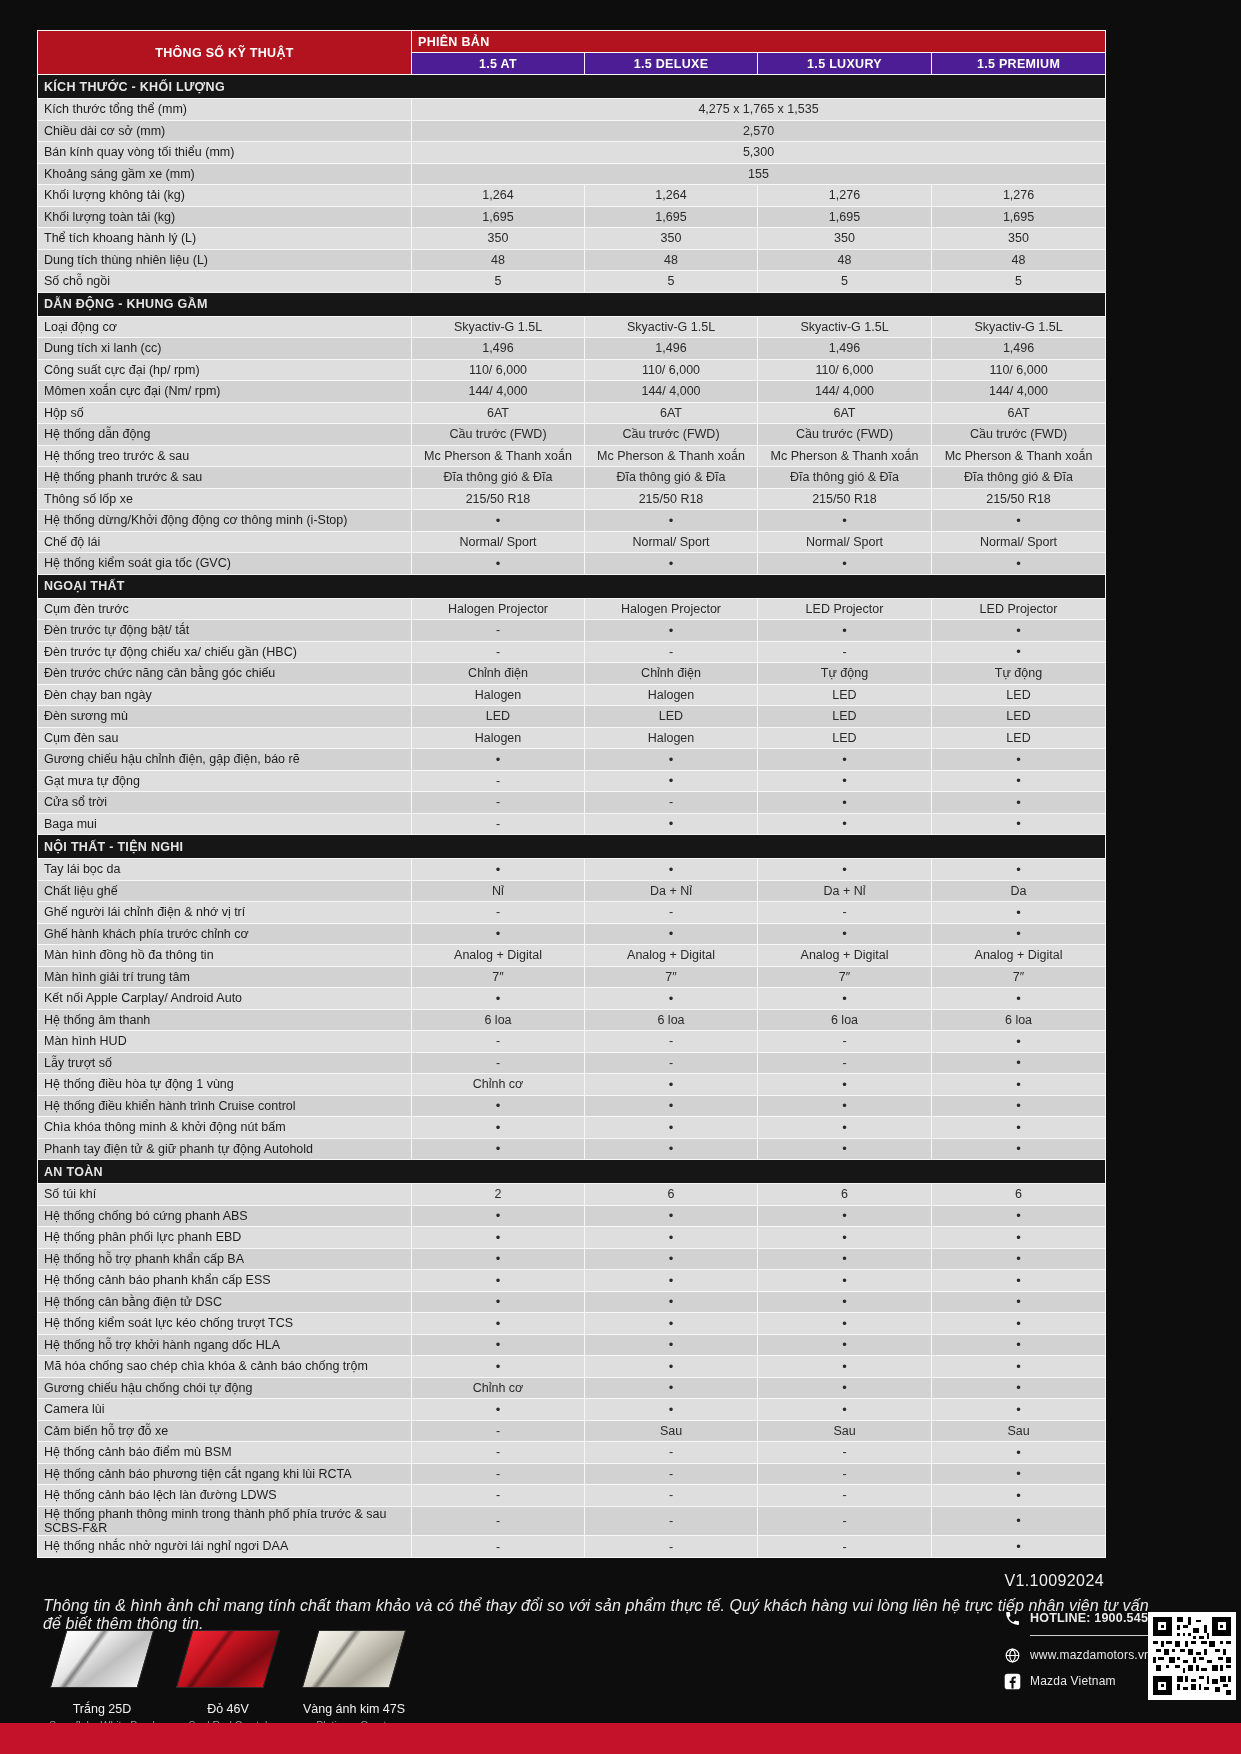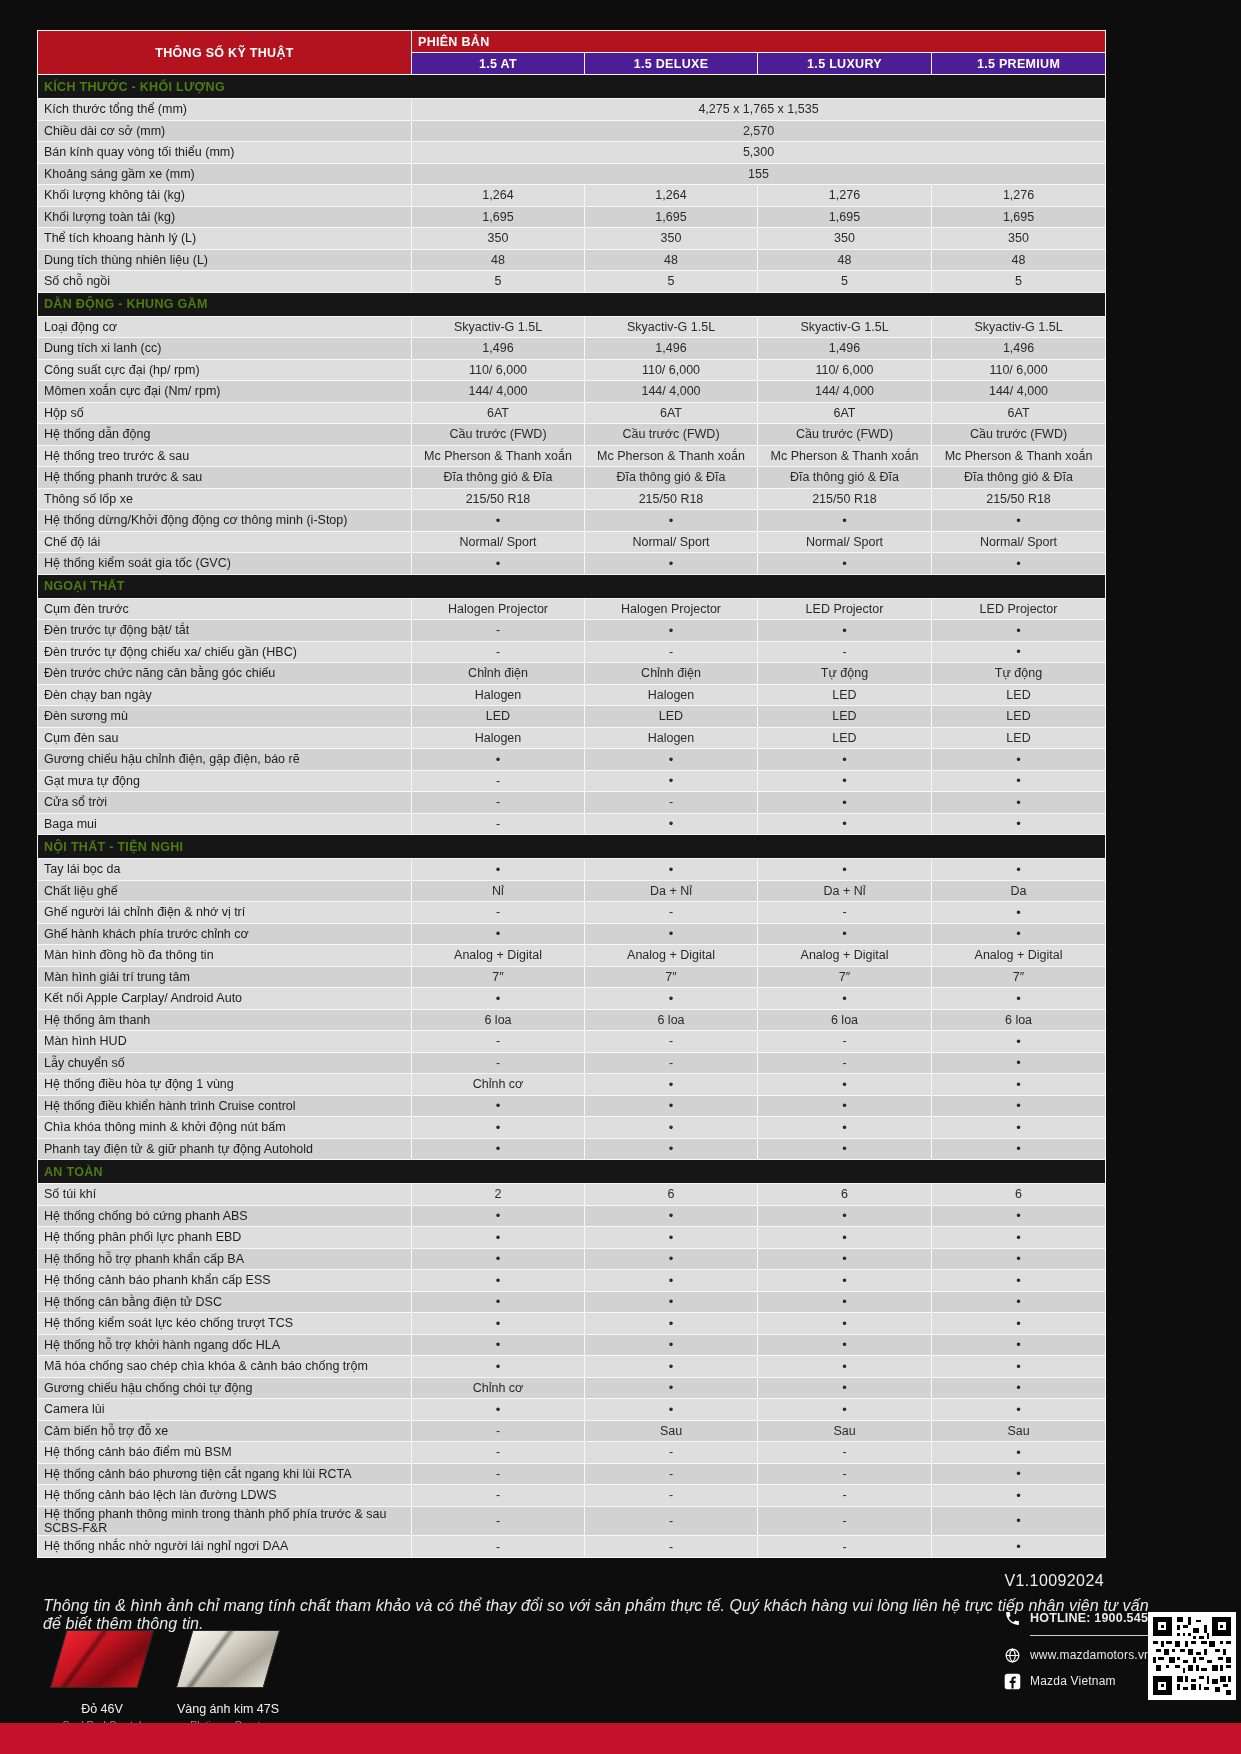--- a/index.html
+++ b/index.html
@@ -30,21 +30,21 @@
   }
   th.version-title{
     background:#b3131e;color:#fff;font-weight:bold;font-size:12.5px;
     text-align:left;height:21px;letter-spacing:.3px;
   }
   th.variant{
     background:#4c1d95;color:#fff;font-weight:bold;font-size:12.5px;
     text-align:center;height:21px;letter-spacing:.3px;
   }
   td.section-title{
-    background:#161616;color:#4d7c0f;font-weight:bold;font-size:13px;
+    background:#161616;color:#e5e5e5;font-weight:bold;font-size:13px;
     height:23px;padding-left:9px;letter-spacing:.3px;
   }
   tr.data-row{height:21.5px;}
   tr.data-row.even td{background:#dedede;}
   tr.data-row.odd td{background:#d2d2d2;}
   td.label-cell{color:#1d1d1d;padding-left:9px;line-height:1.15;}
   td.value-cell{text-align:center;color:#2a2a2a;white-space:nowrap;}
   td.value-cell.dot{font-size:13px;}
   
   .version-tag{
@@ -391,21 +391,21 @@
           <td class="value-cell">6 loa</td>
         </tr>
         <tr class="data-row even">
           <td class="label-cell">Màn hình HUD</td>
           <td class="value-cell">-</td>
           <td class="value-cell">-</td>
           <td class="value-cell">-</td>
           <td class="value-cell dot">•</td>
         </tr>
         <tr class="data-row odd">
-          <td class="label-cell">Lẫy chuyển số</td>
+          <td class="label-cell">Lẫy trượt số</td>
           <td class="value-cell">-</td>
           <td class="value-cell">-</td>
           <td class="value-cell">-</td>
           <td class="value-cell dot">•</td>
         </tr>
         <tr class="data-row even">
           <td class="label-cell">Hệ thống điều hòa tự động 1 vùng</td>
           <td class="value-cell">Chỉnh cơ</td>
           <td class="value-cell dot">•</td>
           <td class="value-cell dot">•</td>
@@ -556,20 +556,25 @@
         </tr>
       </tbody>
   </table>
 </div>
 
 <div class="version-tag">V1.10092024</div>
 
 <div class="disclaimer">Thông tin &amp; hình ảnh chỉ mang tính chất tham khảo và có thể thay đổi so với sản phẩm thực tế. Quý khách hàng vui lòng liên hệ trực tiếp nhân viên tư vấn để biết thêm thông tin.</div>
 
 <div class="swatches">
+  <div class="swatch-block">
+    <div class="swatch swatch-0"></div>
+    <div class="swatch-name">Trắng 25D</div>
+    <div class="swatch-en">Snowflake White Pearl</div>
+  </div>
   <div class="swatch-block">
     <div class="swatch swatch-2"></div>
     <div class="swatch-name">Đỏ 46V</div>
     <div class="swatch-en">Soul Red Crystal</div>
   </div>
   <div class="swatch-block">
     <div class="swatch swatch-3"></div>
     <div class="swatch-name">Vàng ánh kim 47S</div>
     <div class="swatch-en">Platinum Quartz</div>
   </div>

